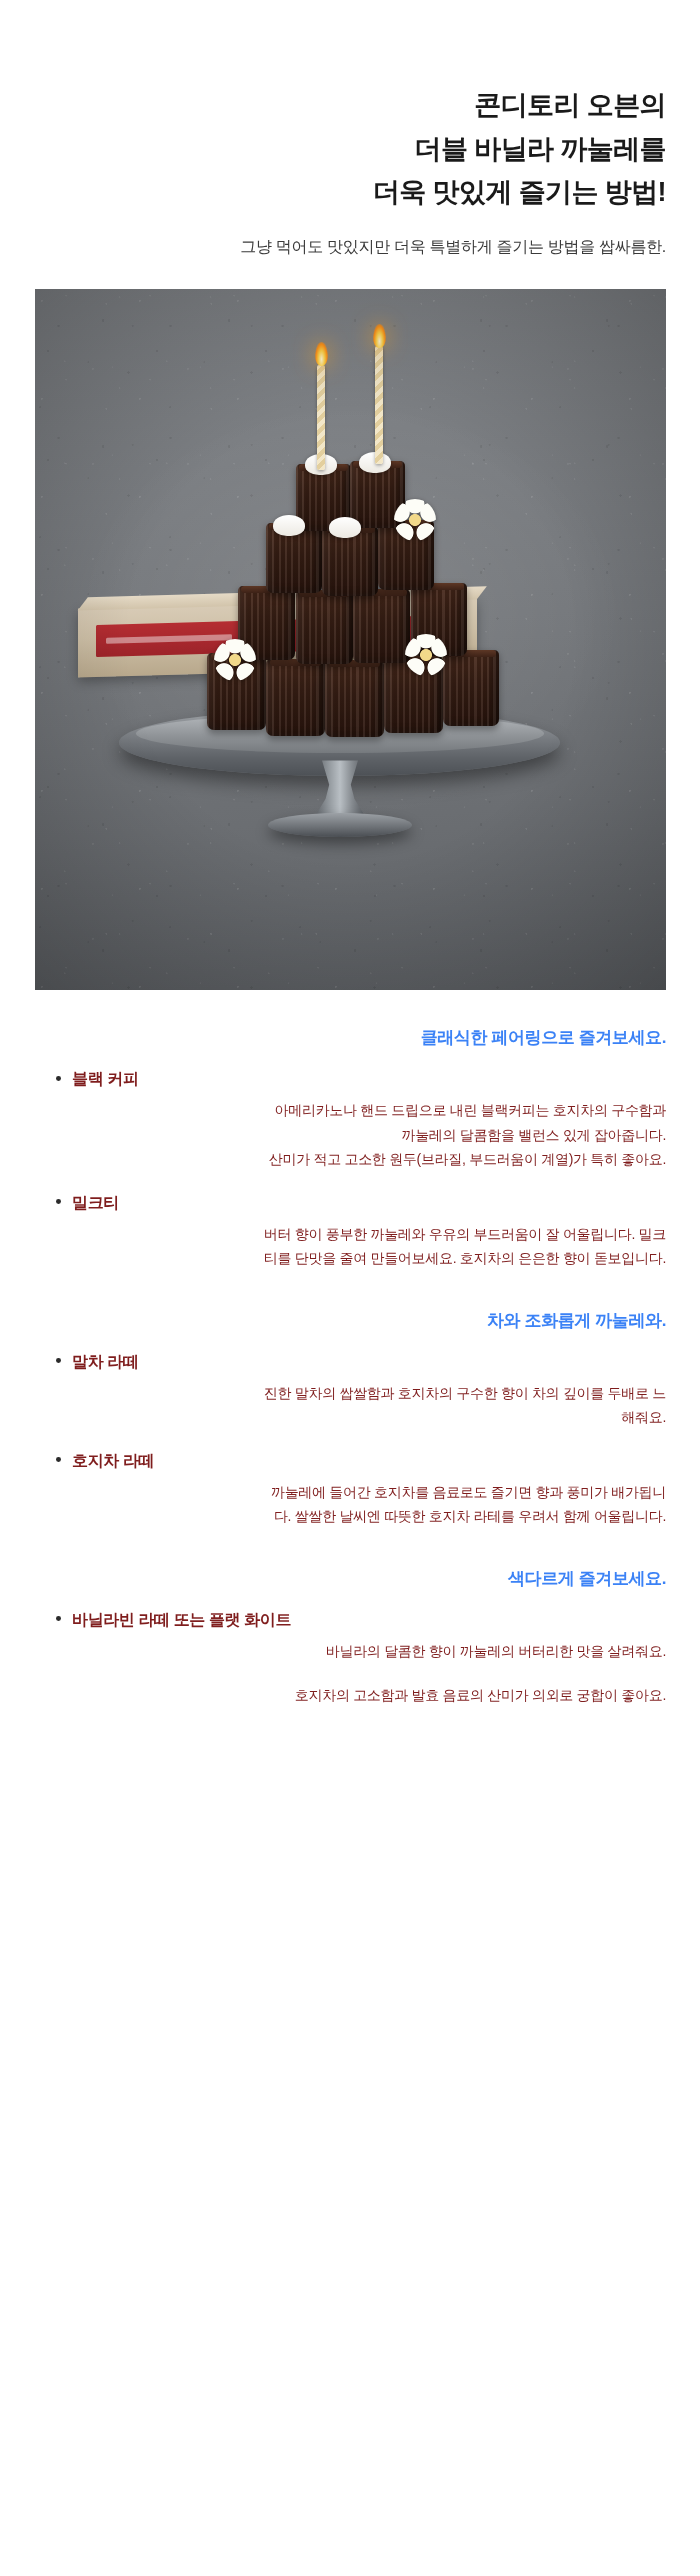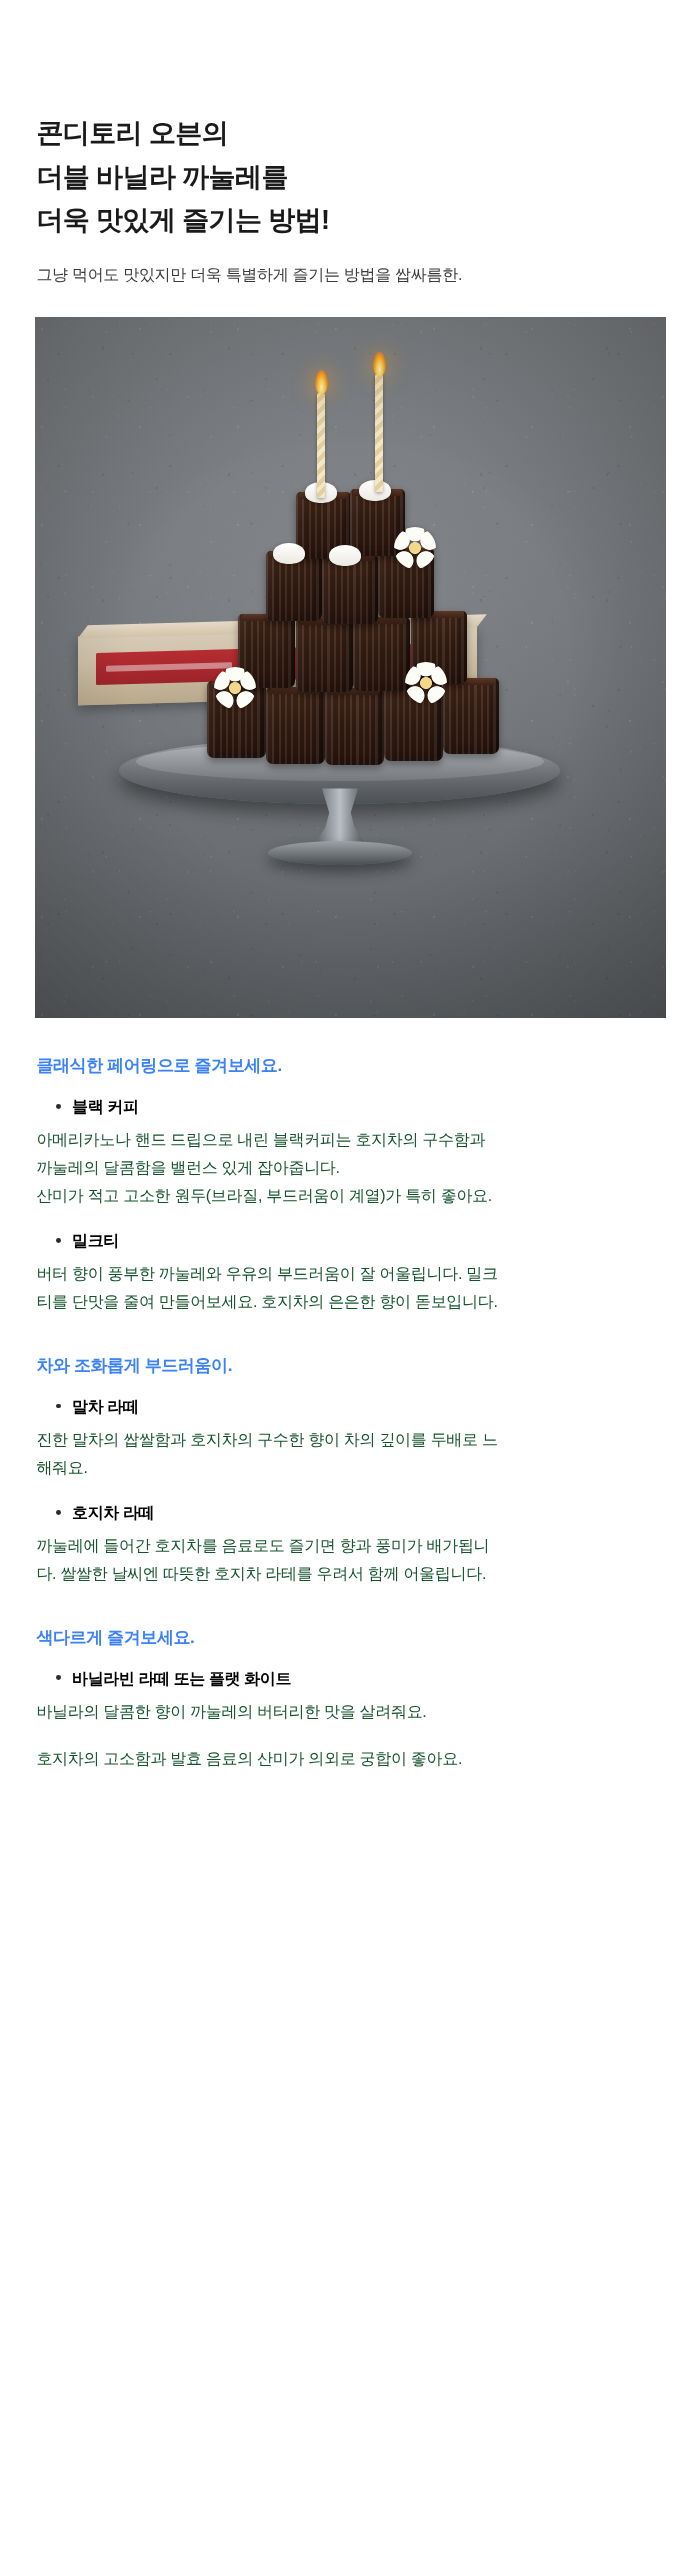--- a/index.html
+++ b/index.html
@@ -19,21 +19,22 @@
     width: 701px;
     min-height: 2576px;
     margin: 0 auto;
     padding: 0;
     position: relative;
     background: #ffffff;
   }
   .content {
     width: 631px;
     margin: 0 auto;
-    padding-top: 112px;
+    padding-top: 84px;
+    text-align: right;
   }
 
   
   .title-block {
     margin: 0 0 0 0;
     padding-left: 1.4px;
   }
   .title-line {
     font-size: 27px;
     line-height: 1.62;
@@ -258,28 +259,28 @@
     width: 4.9px; height: 4.9px;
     background: #2b2b2b;
     border-radius: 50%;
     margin-top: 8.4px;
     margin-right: 11.2px;
     flex: 0 0 auto;
   }
   .item-title {
     font-size: 16px;
     font-weight: 700;
-    color: #000000;
+    color: #7f1d1d;
     letter-spacing: -0.4px;
     line-height: 1.5;
   }
   .item-body {
-    font-size: 16px;
+    font-size: 14px;
     line-height: 1.74;
-    color: #14532d;
+    color: #7f1d1d;
     letter-spacing: -0.3px;
   }
   .item-body p { margin: 0; }
 </style>
 </head>
 <body>
 
 <div class="page">
   <div class="content">
 
@@ -365,21 +366,21 @@
             <span class="item-title">밀크티</span>
           </div>
           <div class="item-body">
             <p>버터 향이 풍부한 까눌레와 우유의 부드러움이 잘 어울립니다. 밀크</p>
             <p>티를 단맛을 줄여 만들어보세요. 호지차의 은은한 향이 돋보입니다.</p>
           </div>
         </div>
       </div>
 
       <div class="section">
-        <div class="section-title">차와 조화롭게 부드러움이.</div>
+        <div class="section-title">차와 조화롭게 까눌레와.</div>
 
         <div class="item">
           <div class="item-head">
             <span class="bullet"></span>
             <span class="item-title">말차 라떼</span>
           </div>
           <div class="item-body">
             <p>진한 말차의 쌉쌀함과 호지차의 구수한 향이 차의 깊이를 두배로 느</p>
             <p>해줘요.</p>
           </div>

